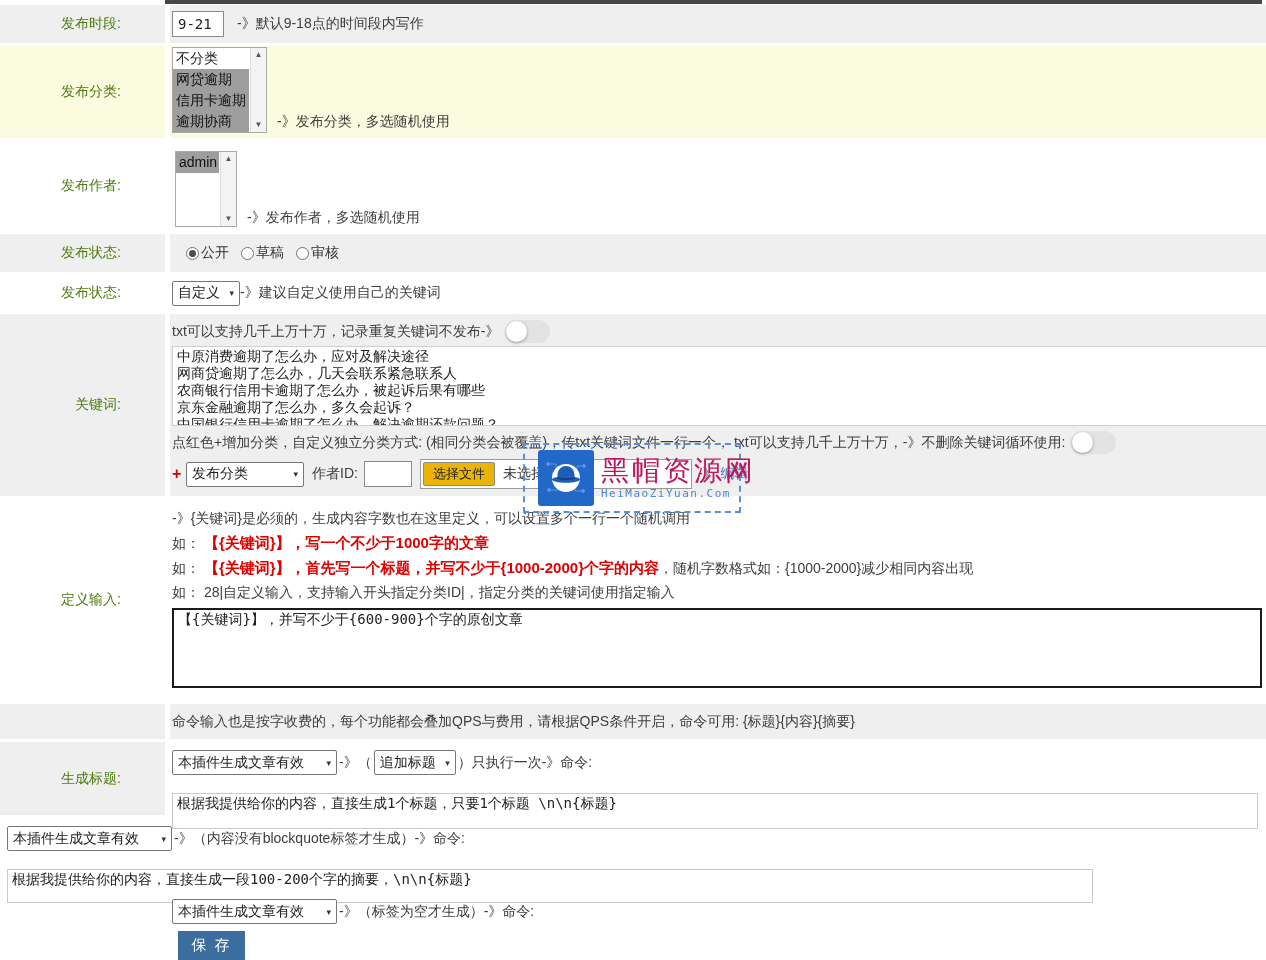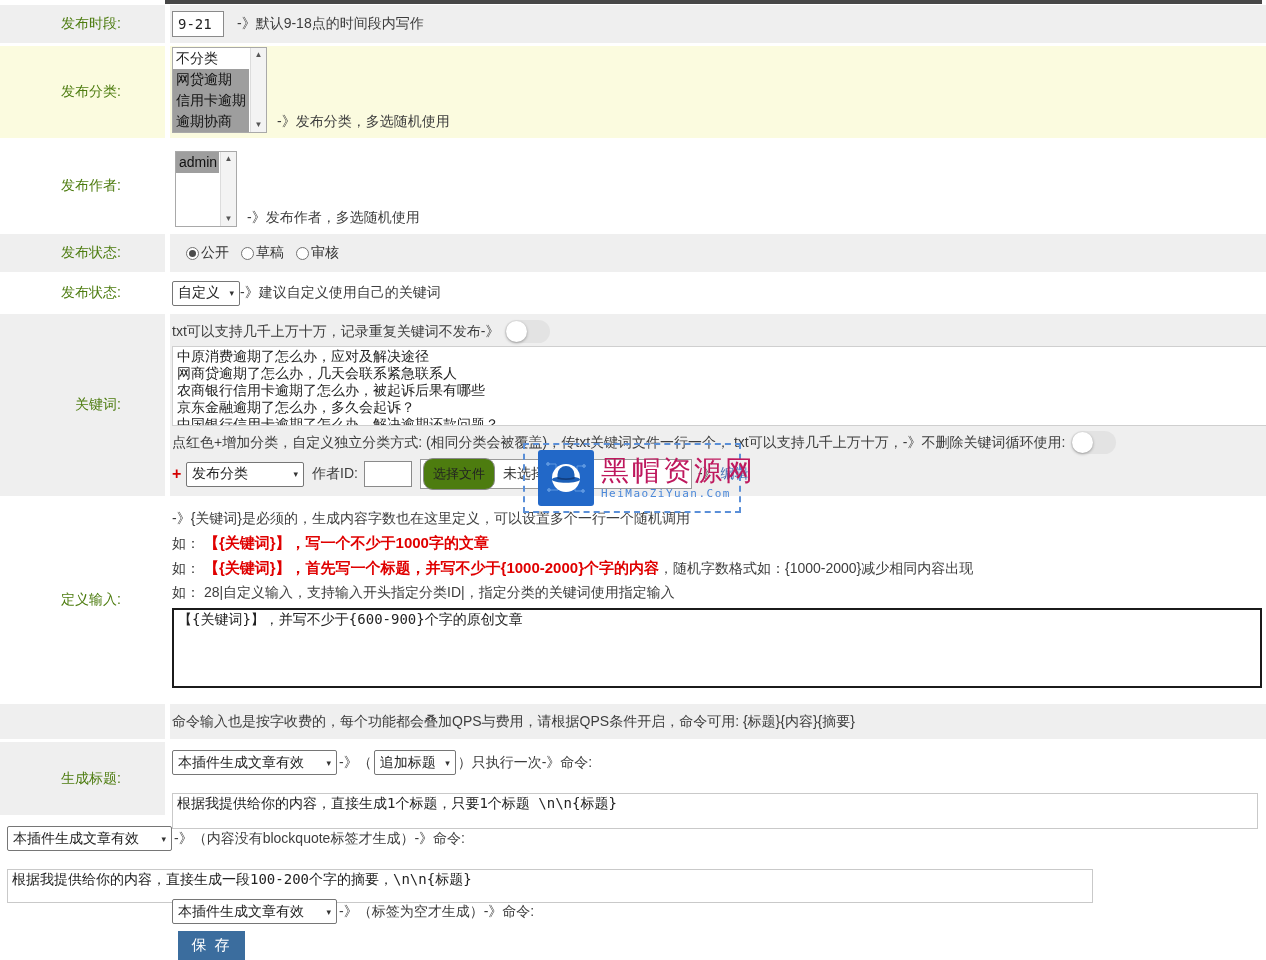--- a/index.html
+++ b/index.html
@@ -71,22 +71,22 @@
   .kta { width:1096px; height:80px; margin-top:3px; border-color:#cfcfcf; }
   .dta { width:1090px; height:80px; margin-top:5px; border:2px solid #1b1b1b; }
   .sta { width:1086px; height:36px; margin-top:18px; }
 
   
   .kline2 { margin-top:5px; display:flex; align-items:center; }
   .kline3 { margin-top:5px; display:flex; align-items:center; }
   .plus { color:#d40000; font-weight:bold; font-size:16px; width:14px; flex:none; }
   .filebox { display:inline-flex; align-items:center; width:272px; height:30px;
              border:1px solid #9a9a9a; background:#fff; margin-left:8px; padding:2px; flex:none; }
-  .filebtn { height:32px; border:1px solid #8a8a8a; background:#4d7c0f; font-size:13px;
-             padding:0 9px; color:#222; border-radius:10px; cursor:pointer;
+  .filebtn { height:24px; border:1px solid #8a8a8a; background:#eab308; font-size:13px;
+             padding:0 9px; color:#222; border-radius:2px; cursor:pointer;
              font-family:"Liberation Sans", sans-serif; }
   .filestat { margin-left:8px; color:#333; }
 
   .dline { margin-bottom:7px; line-height:17px; }
   .gline { margin-top:4px; }
   .gline .hint { margin:0 2px; }
 
   
   .save { position:absolute; left:178px; top:931px; width:67px; height:29px; background:#3b6d9e;
           color:#fff; border:none; font-size:15px; letter-spacing:2px; cursor:pointer; z-index:6;

